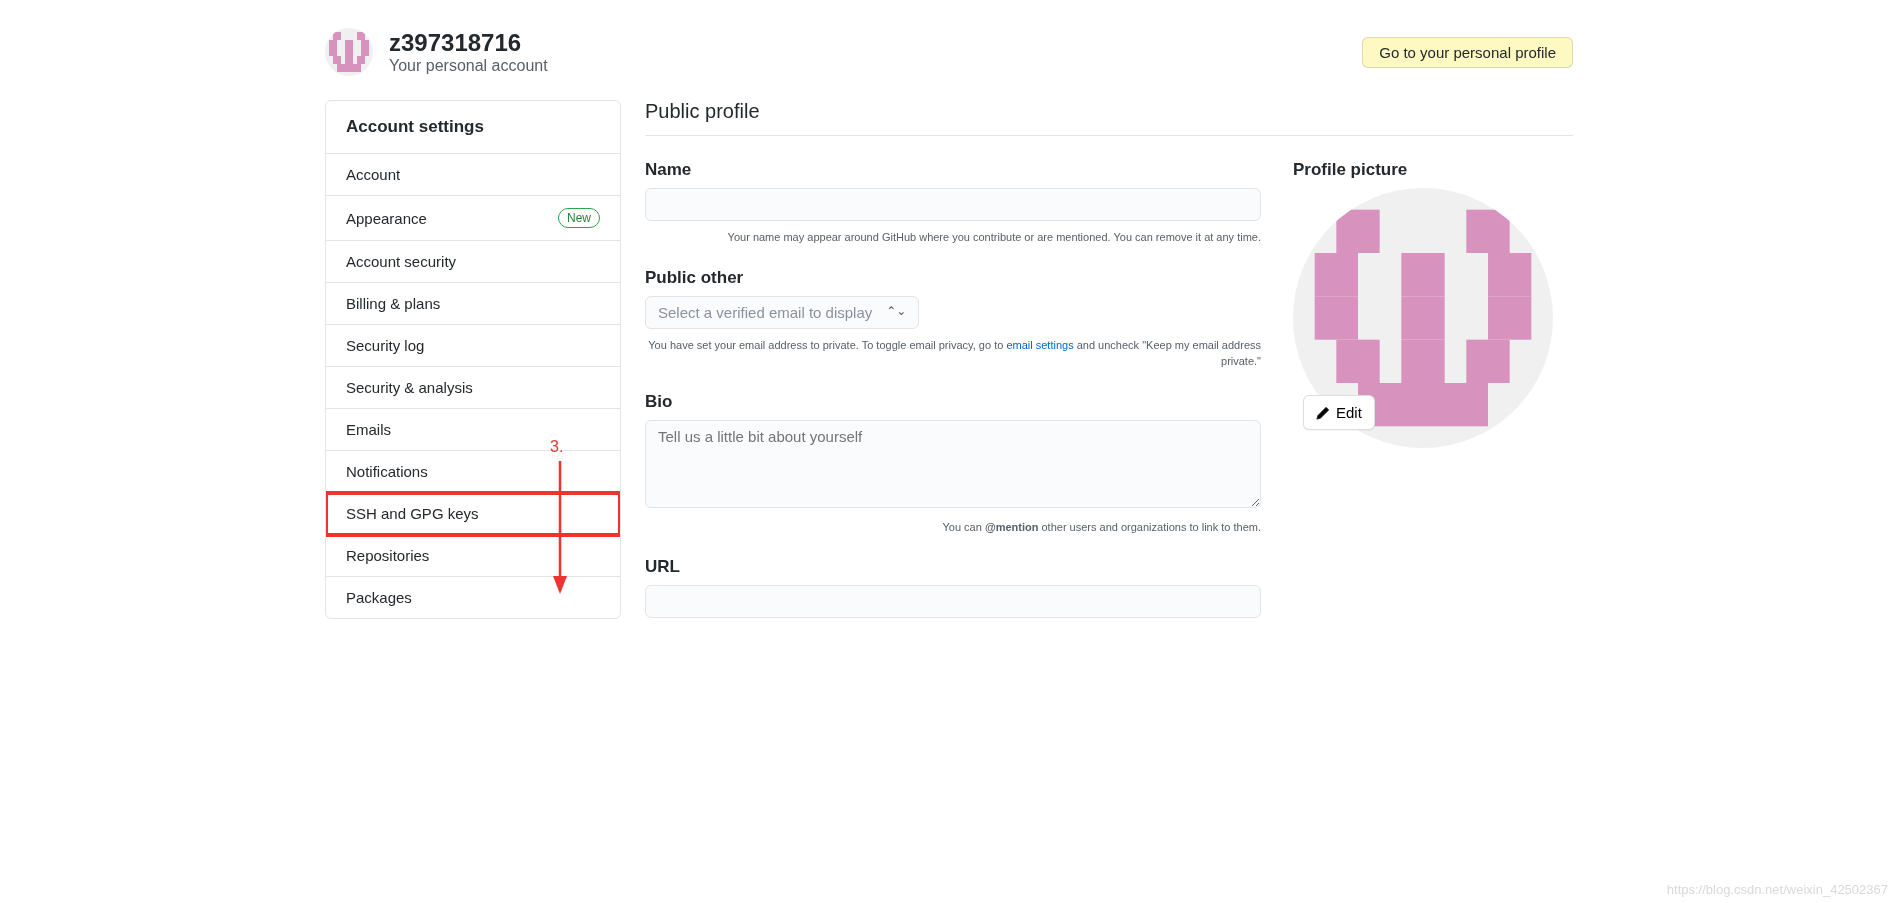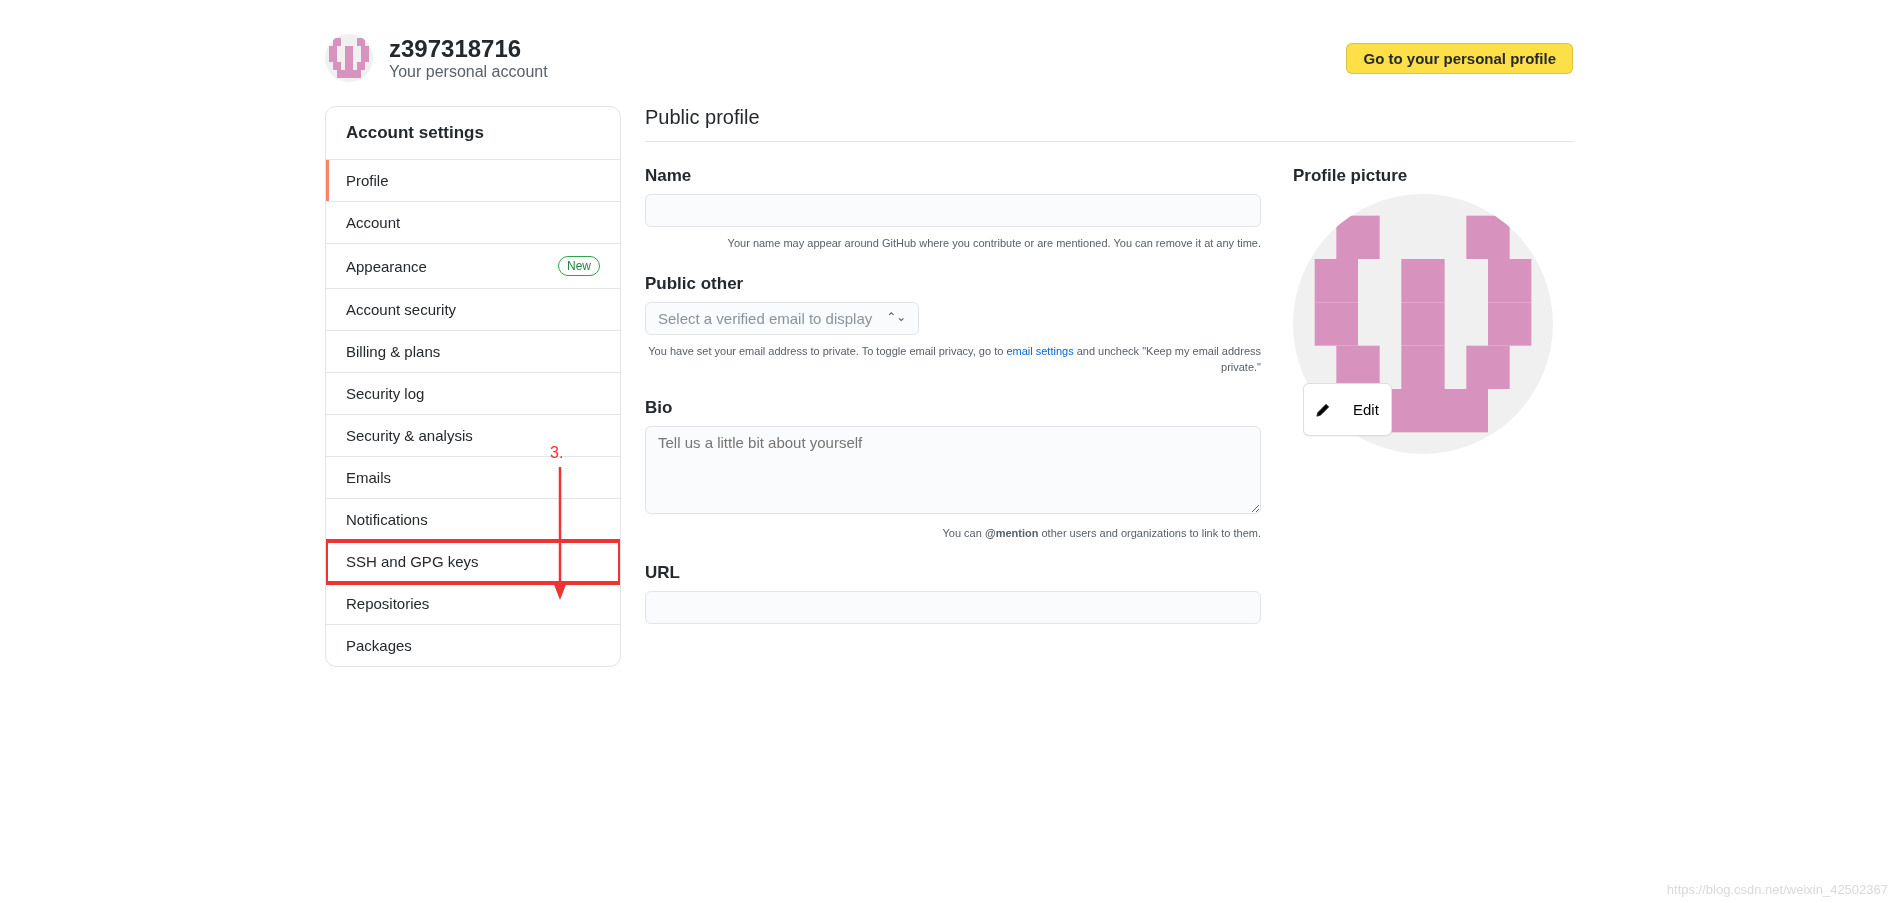--- a/index.html
+++ b/index.html
@@ -4,56 +4,56 @@
 <style>
   * { box-sizing: border-box; margin: 0; padding: 0; }
   body {
     font-family: -apple-system, BlinkMacSystemFont, "Segoe UI", Helvetica, Arial, sans-serif;
     color: #24292e;
     background: #fff;
     font-size: 14px;
   }
   .container {
     max-width: 1280px;
-    margin: 10px auto;
+    margin: 4px auto;
     padding: 24px 16px 0 16px;
   }
   .top {
     display: flex;
     align-items: center;
     justify-content: space-between;
     margin-bottom: 24px;
   }
   .top-left { display: flex; align-items: center; gap: 16px; }
   .avatar-sm {
     width: 48px; height: 48px; border-radius: 50%;
     display:flex; align-items:center; justify-content:center;
     overflow:hidden;
   }
   .username { font-size: 24px; font-weight: 600; line-height:1.2; }
   .subtitle { color: #586069; font-size: 16px; }
   .btn {
-    background: #fde047;
+    background: #fef9c3;
     border: 1px solid rgba(27,31,35,.15);
     border-radius: 6px;
     padding: 6px 16px;
     font-size: 15px;
-    font-weight: 700;
+    font-weight: 400;
     cursor: pointer;
     color:#24292e;
   }
   .main {
     display: flex;
     gap: 24px;
     align-items:flex-start;
   }
   .sidebar {
     width: 296px;
     border: 1px solid #e1e4e8;
-    border-radius: 11px;
+    border-radius: 6px;
     flex-shrink:0;
     overflow:hidden;
   }
   .sidebar-header {
     padding: 16px 20px;
     font-weight: 600;
     font-size: 17px;
     border-bottom: 1px solid #e1e4e8;
   }
   .menu-item {
@@ -151,25 +151,25 @@
     width:260px; height:260px; border-radius:50%;
     overflow:hidden; position:relative;
     display:flex; align-items:center; justify-content:center;
   }
   .edit-btn {
     position:absolute;
     left:10px;
     bottom:18px;
     display:flex;
     align-items:center;
-    gap:23px;
+    gap:6px;
     background:#fff;
     border:1px solid rgba(27,31,35,.15);
     border-radius:6px;
-    padding:17px 12px;
+    padding:8px 12px;
     font-size:15px;
     font-weight:500;
     cursor:pointer;
     box-shadow:0 1px 0 rgba(27,31,35,.04);
   }
   .watermark {
     position:fixed;
     bottom:6px; right:10px;
     color:#d9d9d9;
     font-size:13px;
@@ -208,23 +208,20 @@
         <div class="subtitle">Your personal account</div>
       </div>
     </div>
     <button class="btn">Go to your personal profile</button>
   </div>
 
   <div class="main">
     <div class="sidebar-wrap">
       <nav class="sidebar">
         <div class="sidebar-header">Account settings</div>
-        <a class="menu-item active">
-            <span>Profile</span>
-          </a>
         <a class="menu-item">
             <span>Account</span>
           </a>
         <a class="menu-item">
             <span>Appearance</span>
             <span class="badge-new">New</span>
           </a>
         <a class="menu-item">
             <span>Account security</span>
           </a>

